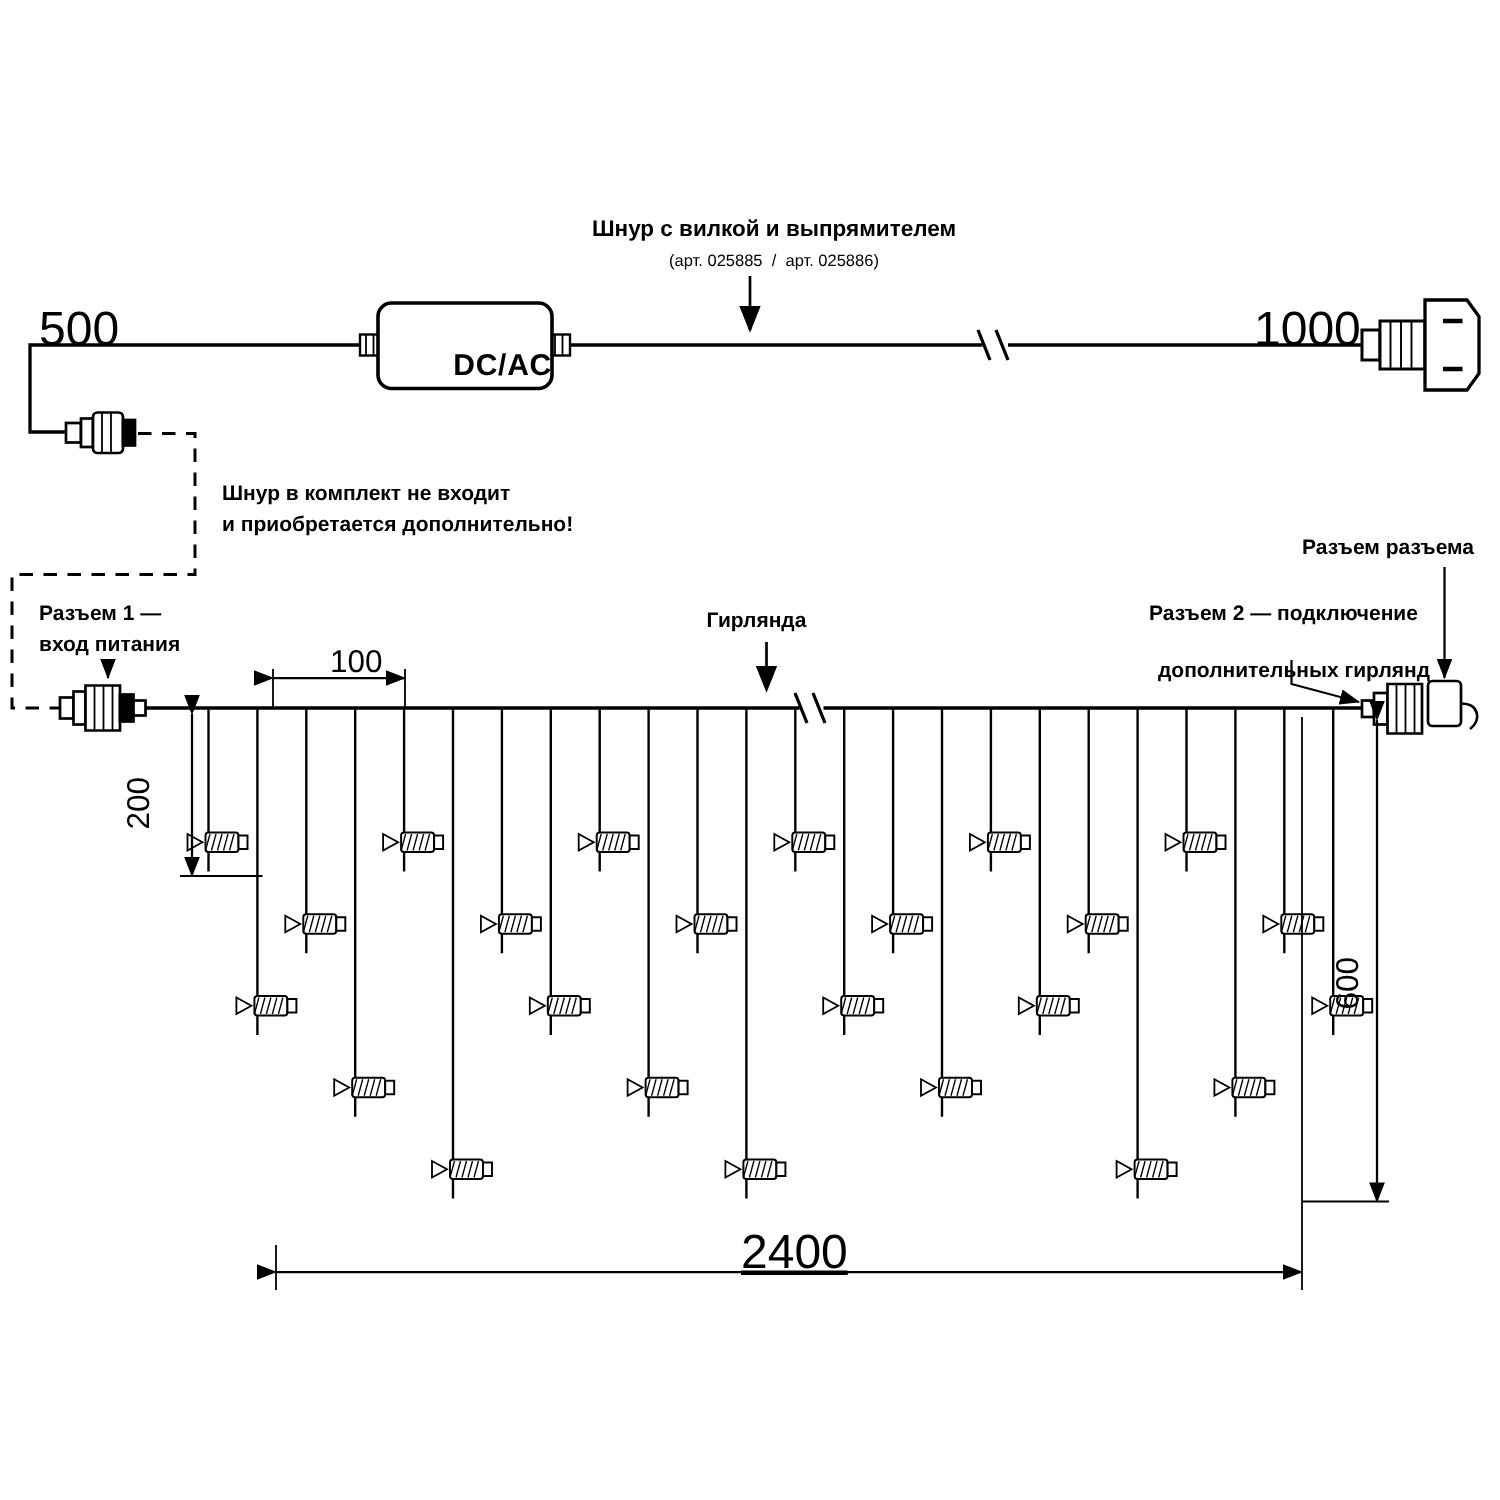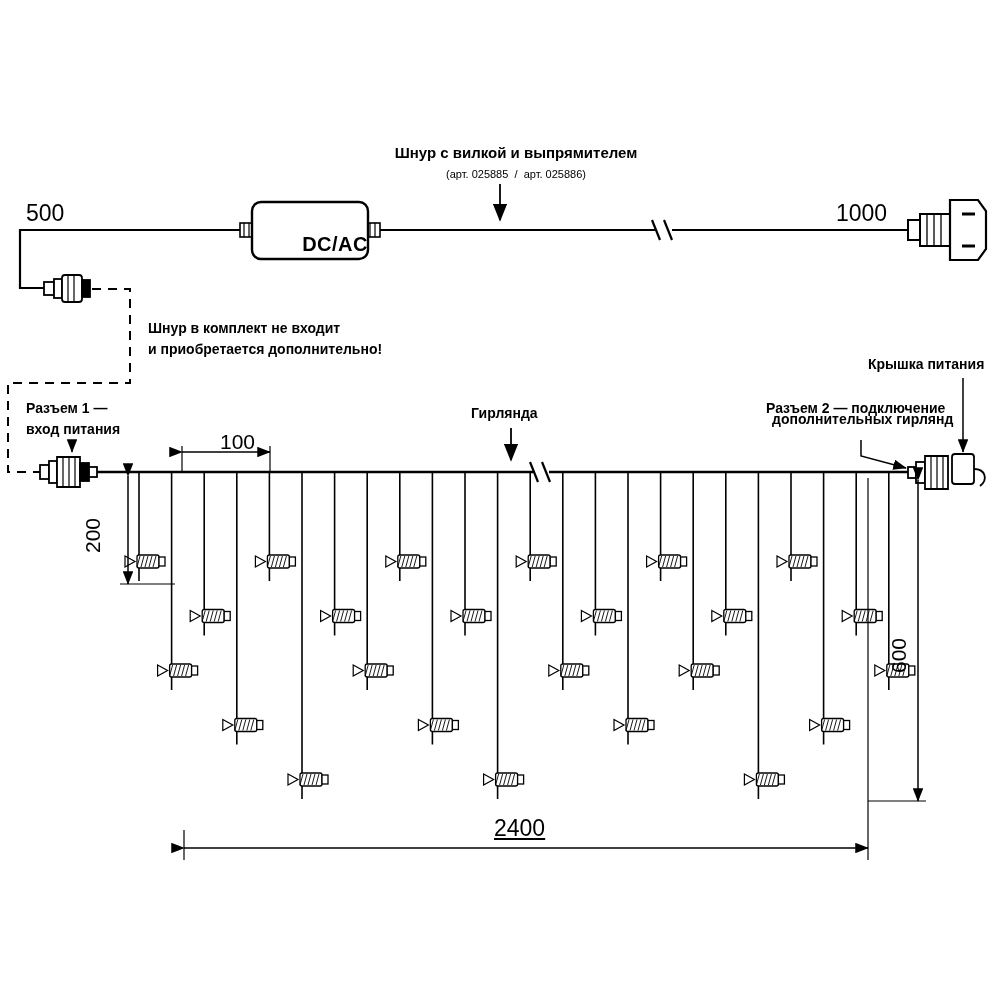--- a/index.html
+++ b/index.html
@@ -32,21 +32,21 @@
     font-family: "Liberation Sans", sans-serif;
     white-space: pre;
     line-height: 1.2;
   }
   .dim {
     font-size: 21px;
     font-weight: 400;
     color: #000;
   }
   .dim-big {
-    font-size: 23px;
+    font-size: 32px;
   }
   .note {
     font-size: 14px;
     font-weight: bold;
     color: #000;
   }
   .note-rot {
     transform: rotate(-90deg);
     transform-origin: left top;
   }
@@ -481,23 +481,23 @@
   <div class="lbl dim dim-big" style="left:26px; top:152px;">500</div>
   <div class="lbl dim dim-big" style="left:836px; top:152px;">1000</div>
 
   <div class="lbl note" style="left:148px; top:272px;">Шнур в комплект не входит</div>
   <div class="lbl note" style="left:148px; top:293px;">и приобретается дополнительно!</div>
 
   <div class="lbl note" style="left:26px; top:352px;">Разъем 1 —</div>
   <div class="lbl note" style="left:26px; top:373px;">вход питания</div>
 
   <div class="lbl note" style="left:766px; top:352px;">Разъем 2 — подключение</div>
-  <div class="lbl note" style="left:772px; top:363px;">дополнительных гирлянд</div>
-
-  <div class="lbl note" style="left:868px; top:308px;">Крышка питания</div>
+  <div class="lbl note" style="left:772px; top:390px;">дополнительных гирлянд</div>
+
+  <div class="lbl note" style="left:868px; top:308px;">Разъем разъема</div>
 
   <div class="lbl note" style="left:471px; top:357px;">Гирлянда</div>
 
   <div class="lbl dim" style="left:220px; top:381px;">100</div>
 
   <div class="lbl dim note-rot" style="left:80px; top:505px; font-weight:400;">200</div>
 
   <div class="lbl dim note-rot" style="left:886px; top:625px; font-weight:400;">600</div>
 
   <div class="lbl dim dim-big" style="left:494px; top:767px;text-decoration:underline;">2400</div>

